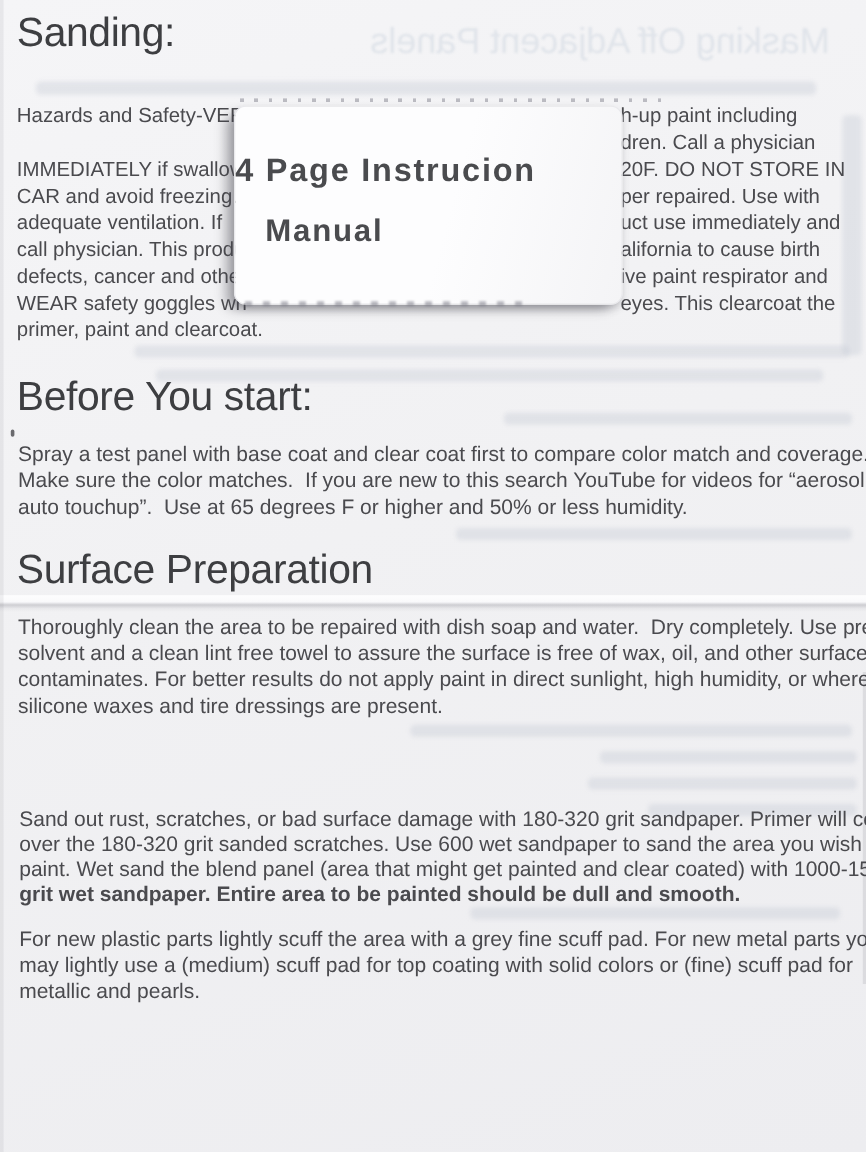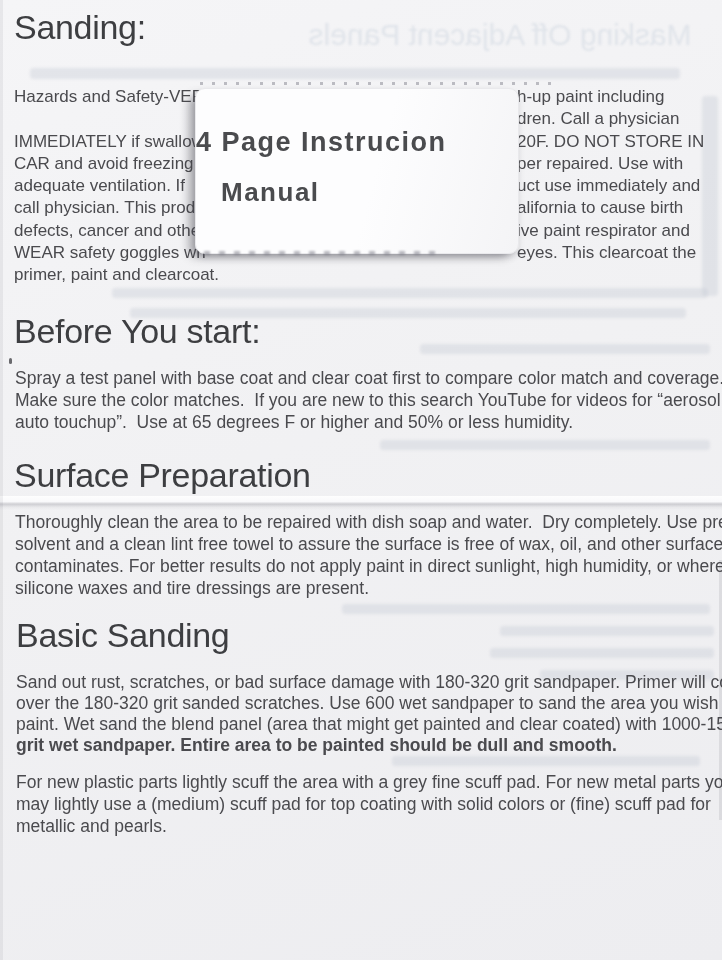--- a/index.html
+++ b/index.html
@@ -140,21 +140,20 @@
 
   <div class="heading" style="left:14px;top:456px;">Surface Preparation</div>
   <div class="seam"></div>
   <div class="p-block" style="left:15px;top:512px;">
     <div class="p-line">Thoroughly clean the area to be repaired with dish soap and water.  Dry completely. Use prep</div>
     <div class="p-line">solvent and a clean lint free towel to assure the surface is free of wax, oil, and other surface</div>
     <div class="p-line">contaminates. For better results do not apply paint in direct sunlight, high humidity, or where</div>
     <div class="p-line">silicone waxes and tire dressings are present.</div>
   </div>
 
-  <div class="heading" style="left:16px;top:616px;">Basic Sanding</div>
   <div class="p-block" style="left:16px;top:672px;width:700px;">
     <div class="p-line" style="height:21px;">Sand out rust, scratches, or bad surface damage with 180-320 grit sandpaper. Primer will cover</div>
     <div class="p-line" style="height:21px;">over the 180-320 grit sanded scratches. Use 600 wet sandpaper to sand the area you wish to</div>
     <div class="p-line" style="height:21px;">paint. Wet sand the blend panel (area that might get painted and clear coated) with 1000-1500</div>
     <div class="p-line" style="height:21px;font-weight:bold;">grit wet sandpaper. Entire area to be painted should be dull and smooth.</div>
   </div>
   <div class="p-block" style="left:16px;top:772px;">
     <div class="p-line">For new plastic parts lightly scuff the area with a grey fine scuff pad. For new metal parts you</div>
     <div class="p-line">may lightly use a (medium) scuff pad for top coating with solid colors or (fine) scuff pad for</div>
     <div class="p-line">metallic and pearls.</div>

